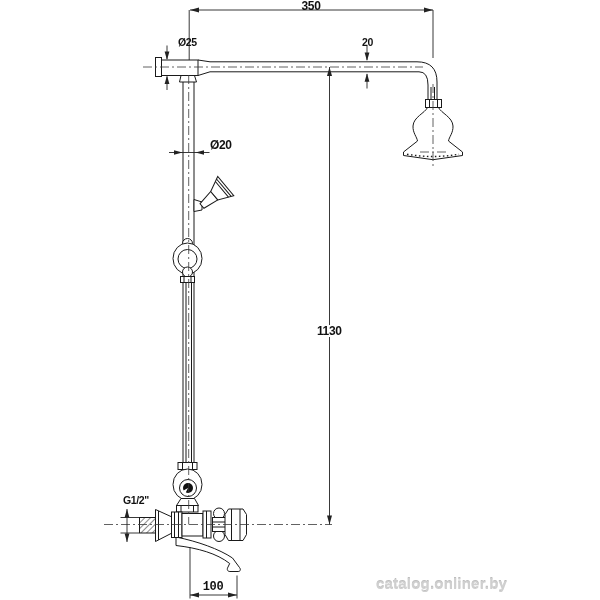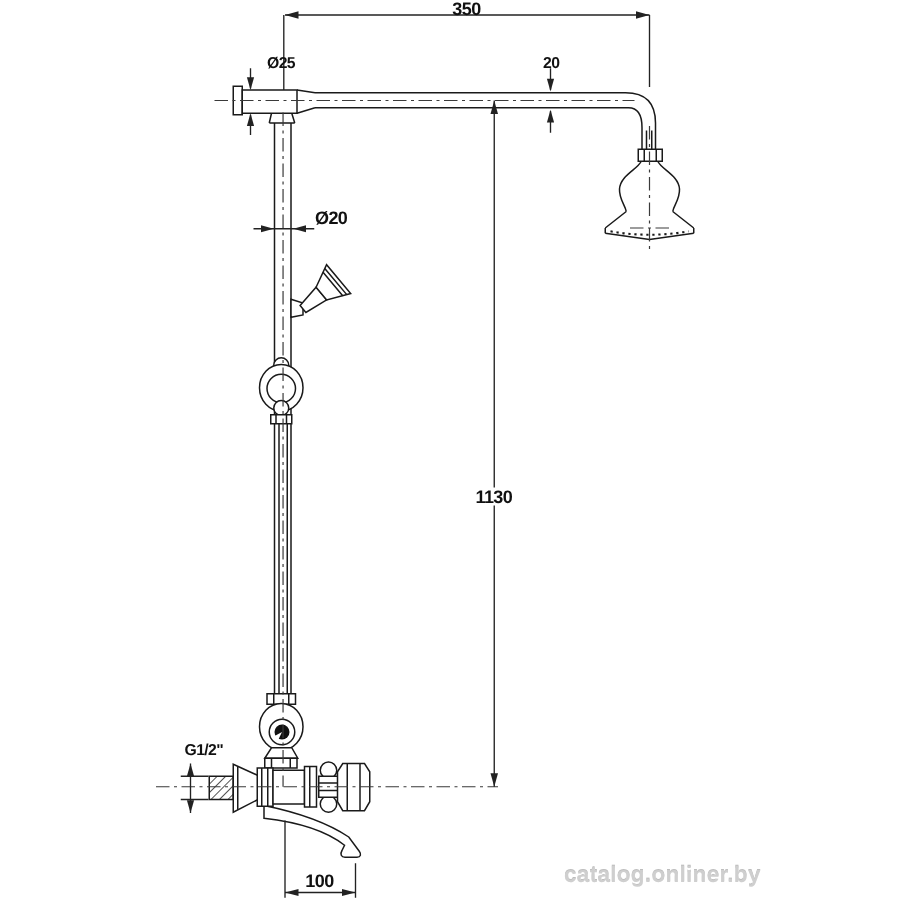--- a/index.html
+++ b/index.html
@@ -168,17 +168,17 @@
   <div class="dim-label small" style="left:178px;top:37px;">Ø25</div>
 
   <div class="dim-label center small" style="left:359px;top:37px;width:17px;">20</div>
 
   <div class="dim-label" style="left:210px;top:139px;">Ø20</div>
 
   <div class="dim-label boxed" style="left:315px;top:289px;margin-top:36px;">1130</div>
 
   <div class="dim-label small" style="left:123px;top:495px;">G1/2"</div>
 
-  <div class="dim-label center" style="left:199px;top:581px;width:28px;">100</div>
+  <div class="dim-label center" style="left:199px;top:581px;width:28px;font-family:Liberation Mono, monospace;">100</div>
 
   <div class="watermark">catalog.onliner.by</div>
 
 </div>
 
 </body></html>

